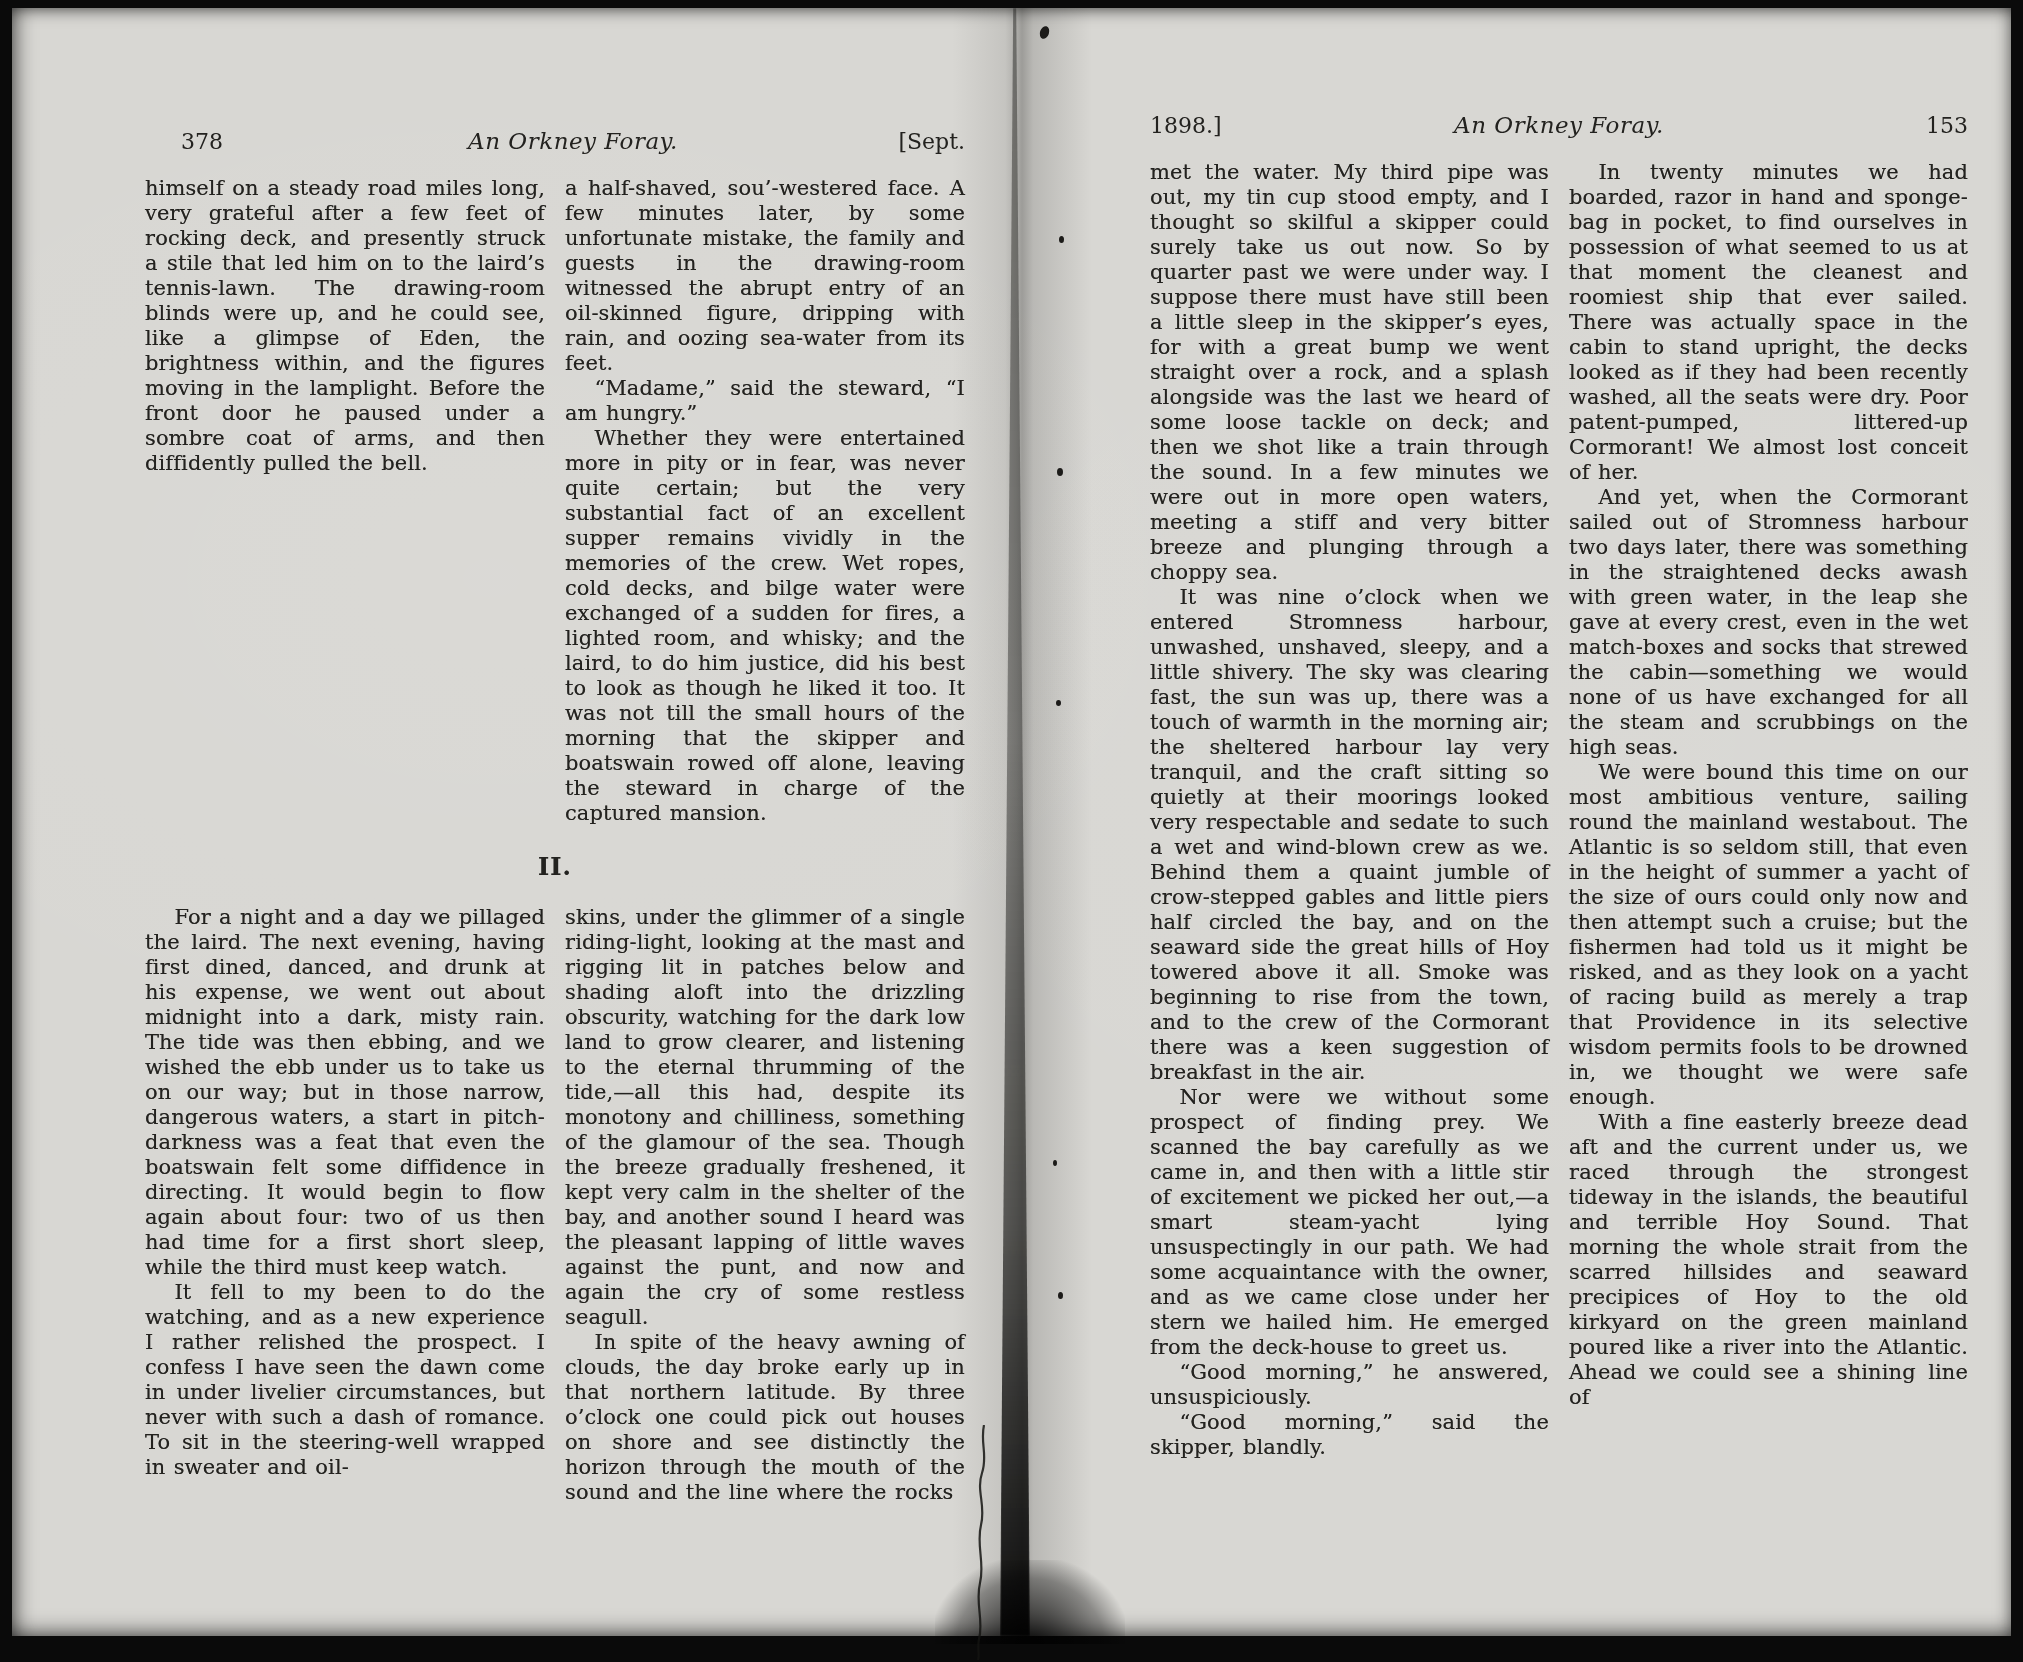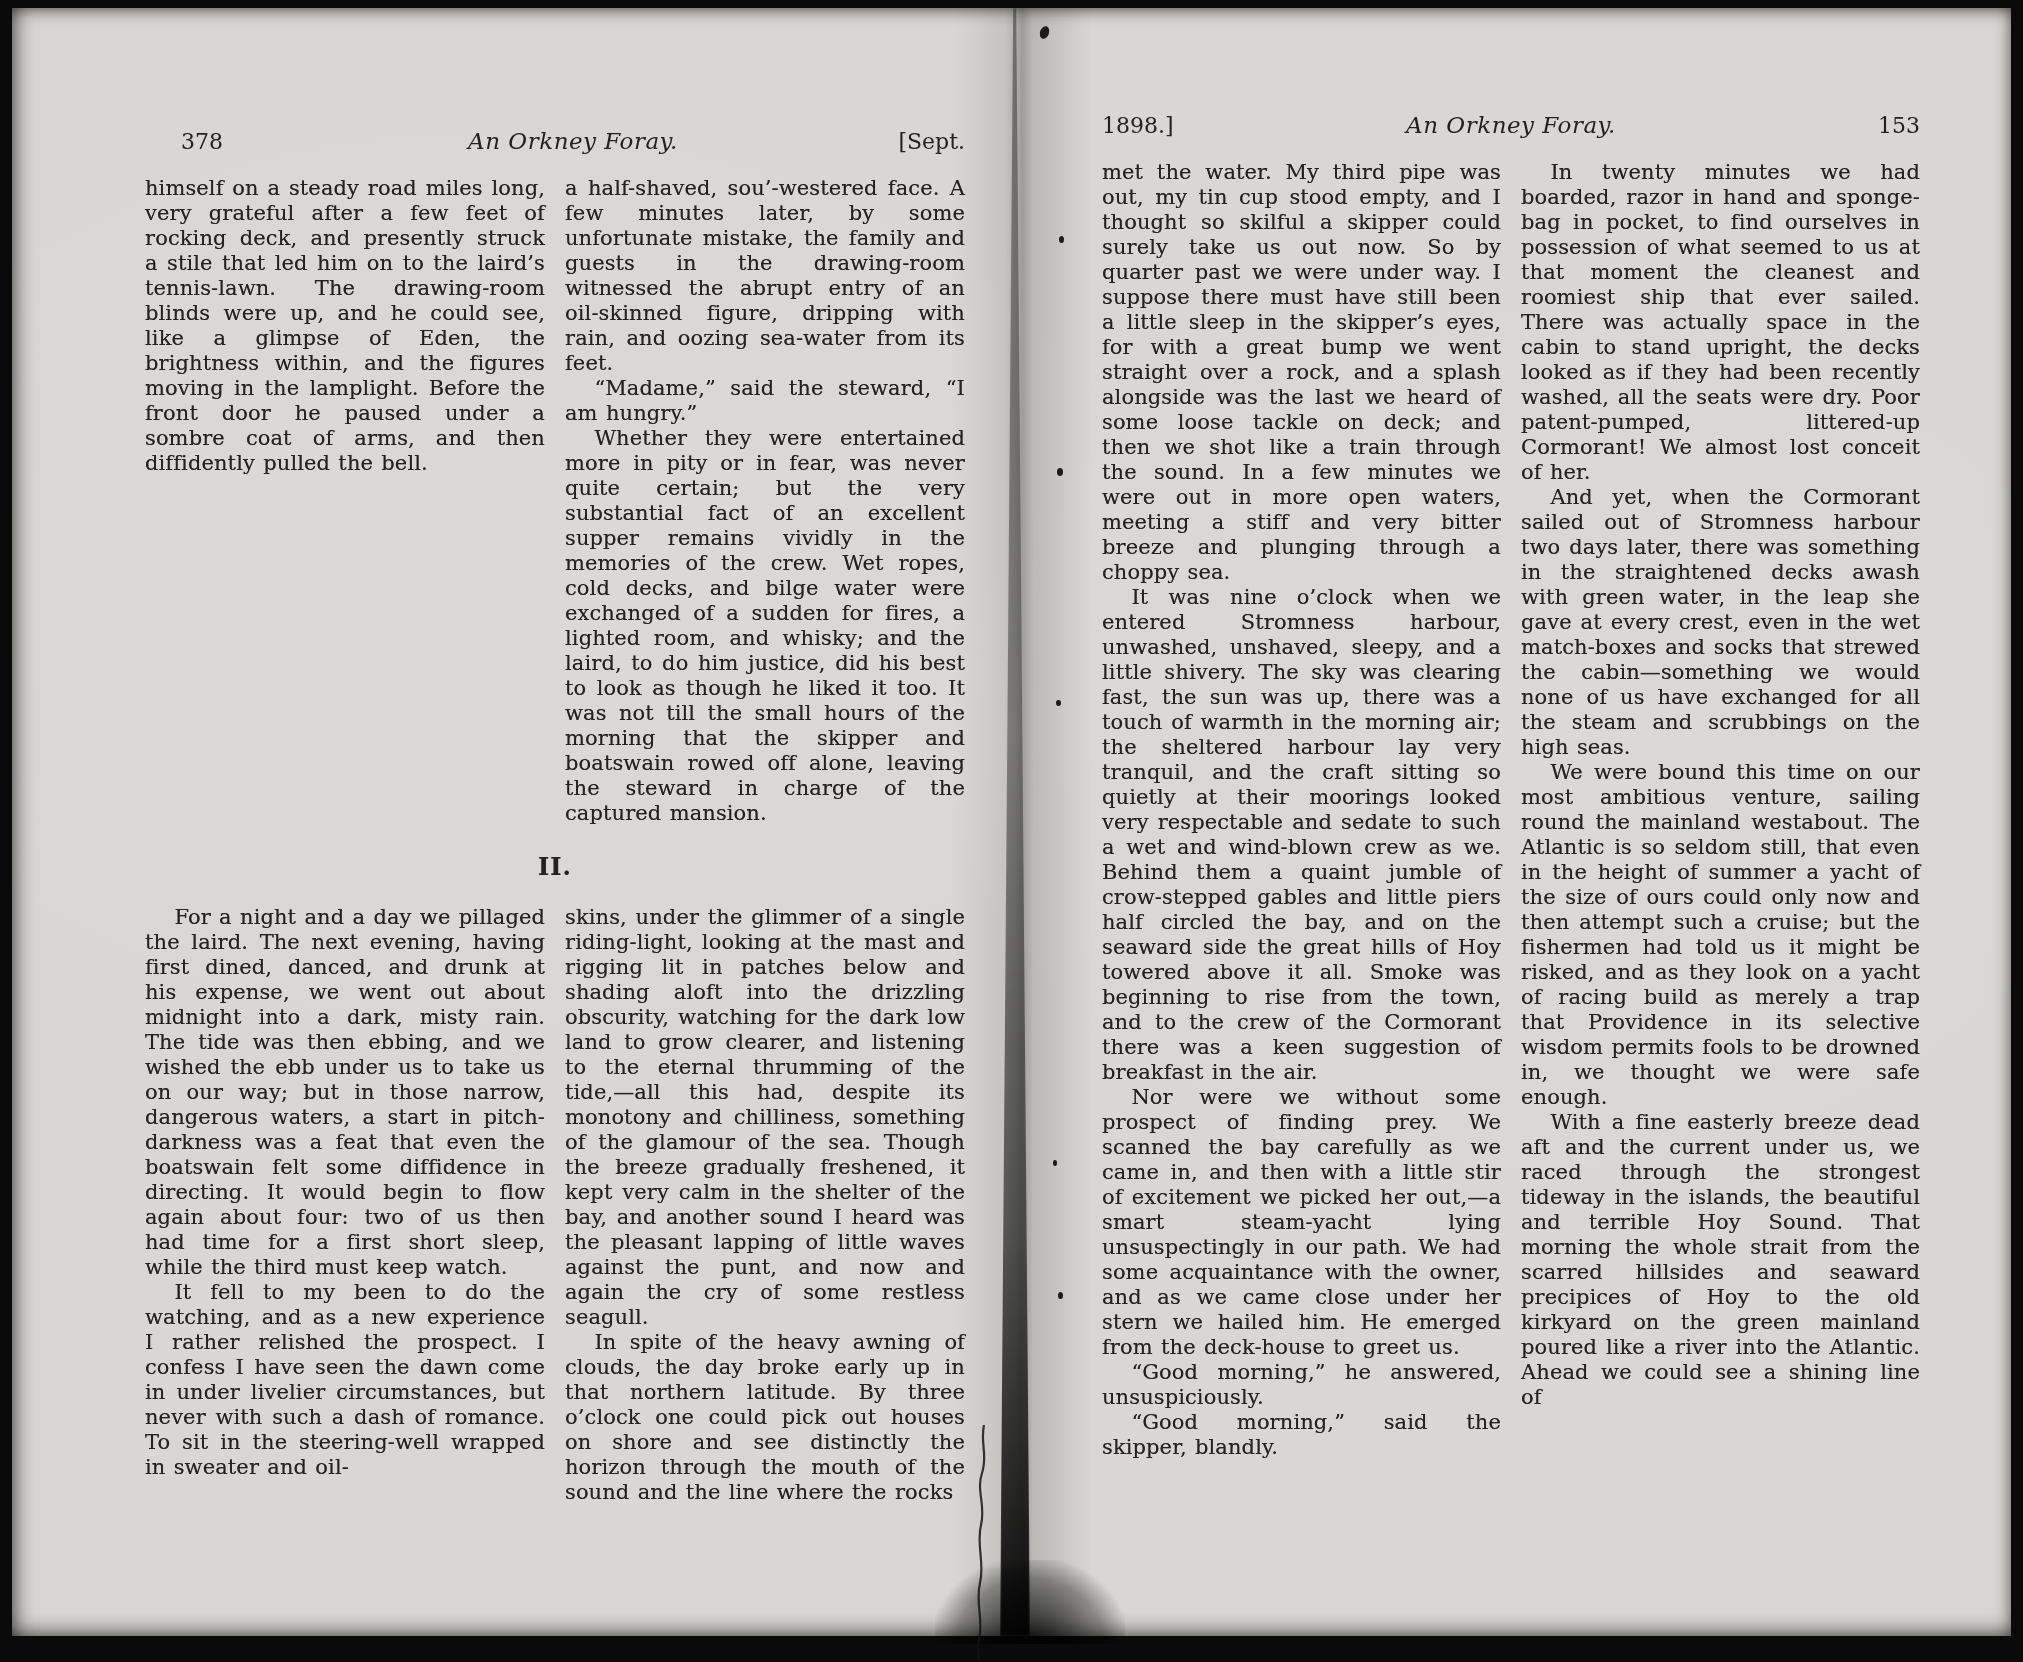--- a/index.html
+++ b/index.html
@@ -46,21 +46,21 @@
   .speck{position:absolute;background:#1c1b19;border-radius:50%;pointer-events:none;}
   .speck.s1{left:1040px;top:26px;width:9px;height:13px;transform:rotate(18deg);}
   .speck.s2{left:1059px;top:236px;width:5px;height:7px;}
   .speck.s3{left:1057px;top:468px;width:6px;height:8px;}
   .speck.s4{left:1056px;top:700px;width:5px;height:6px;}
   .speck.s5{left:1053px;top:1160px;width:4px;height:6px;}
   .speck.s6{left:1058px;top:1292px;width:5px;height:7px;}
 
   .page{position:absolute;color:#23221f;}
   .page-left{left:145px;top:128px;width:820px;}
-  .page-right{left:1102px;top:112px;width:818px;}
+  .page-right{left:1150px;top:112px;width:818px;}
 
   .page-header{
     display:grid;grid-template-columns:1fr auto 1fr;align-items:baseline;
     font-size:22px;margin-bottom:22px;
   }
   .page-left .page-header{padding-left:36px;}
   .page-header .h-left{justify-self:start;}
   .page-header .h-center{justify-self:center;font-style:italic;font-size:23px;letter-spacing:0.5px;}
   .page-header .h-right{justify-self:end;}
 

